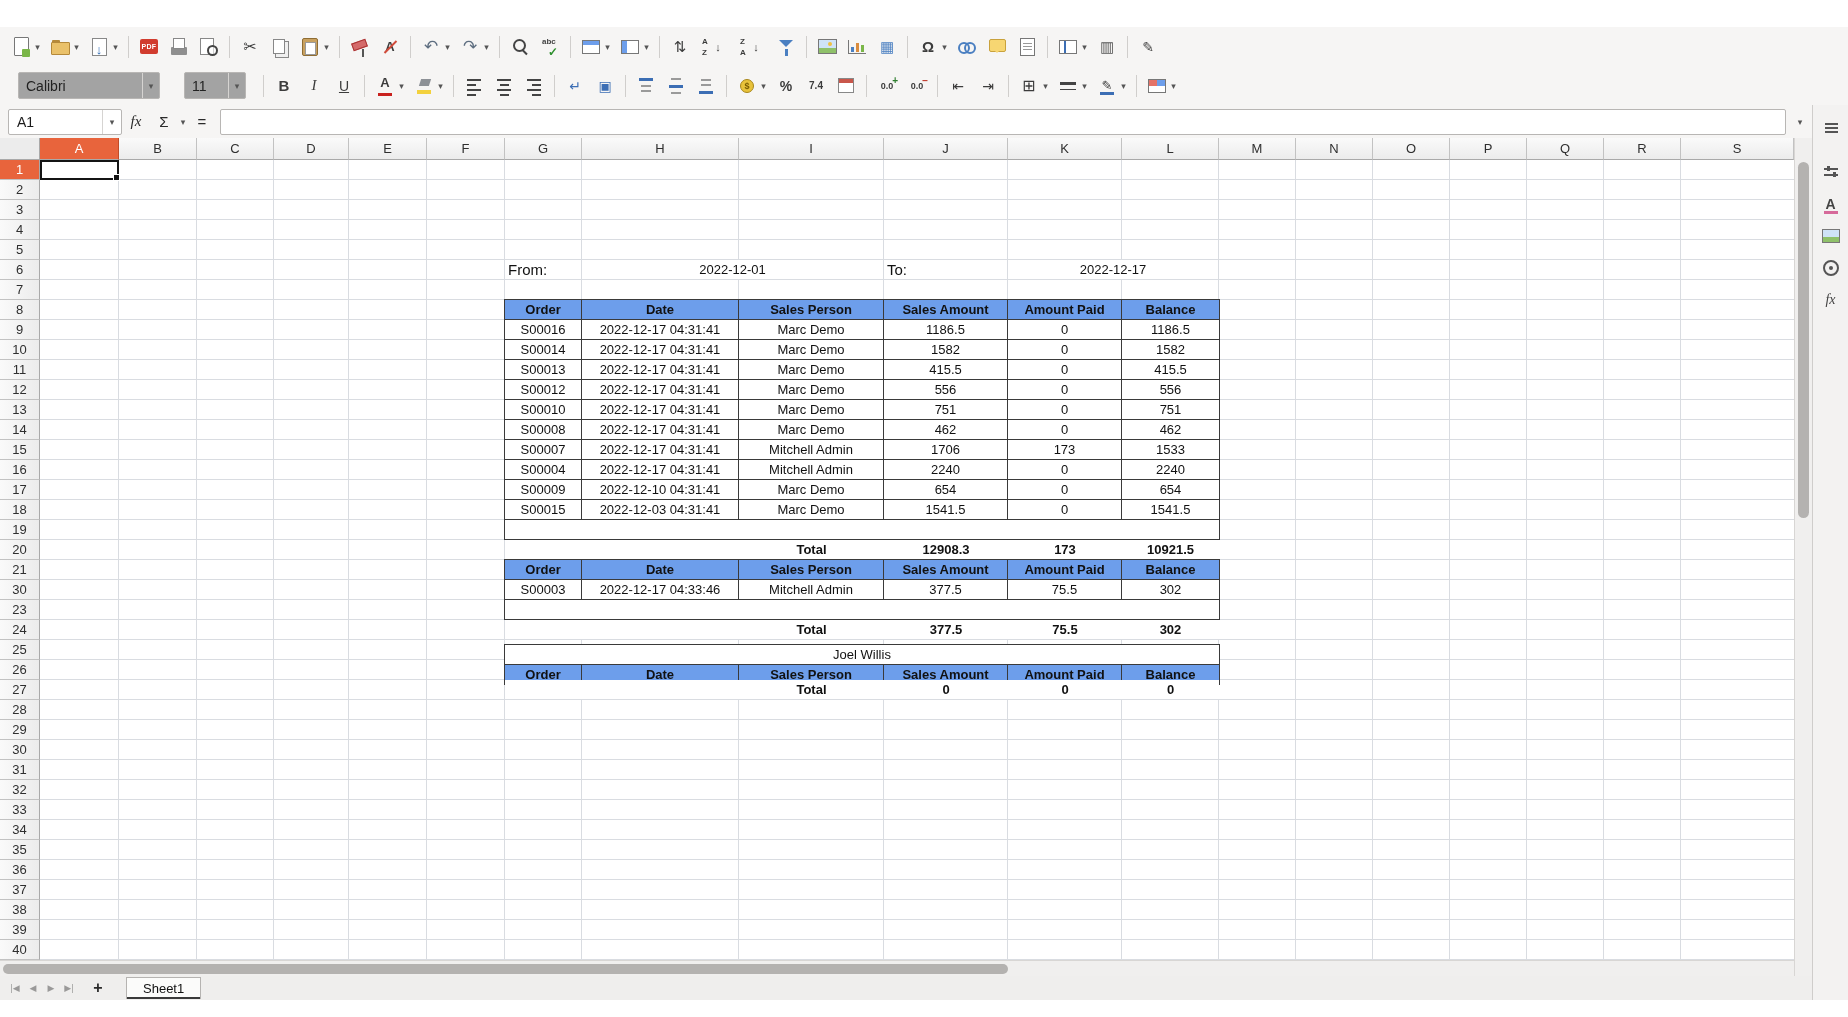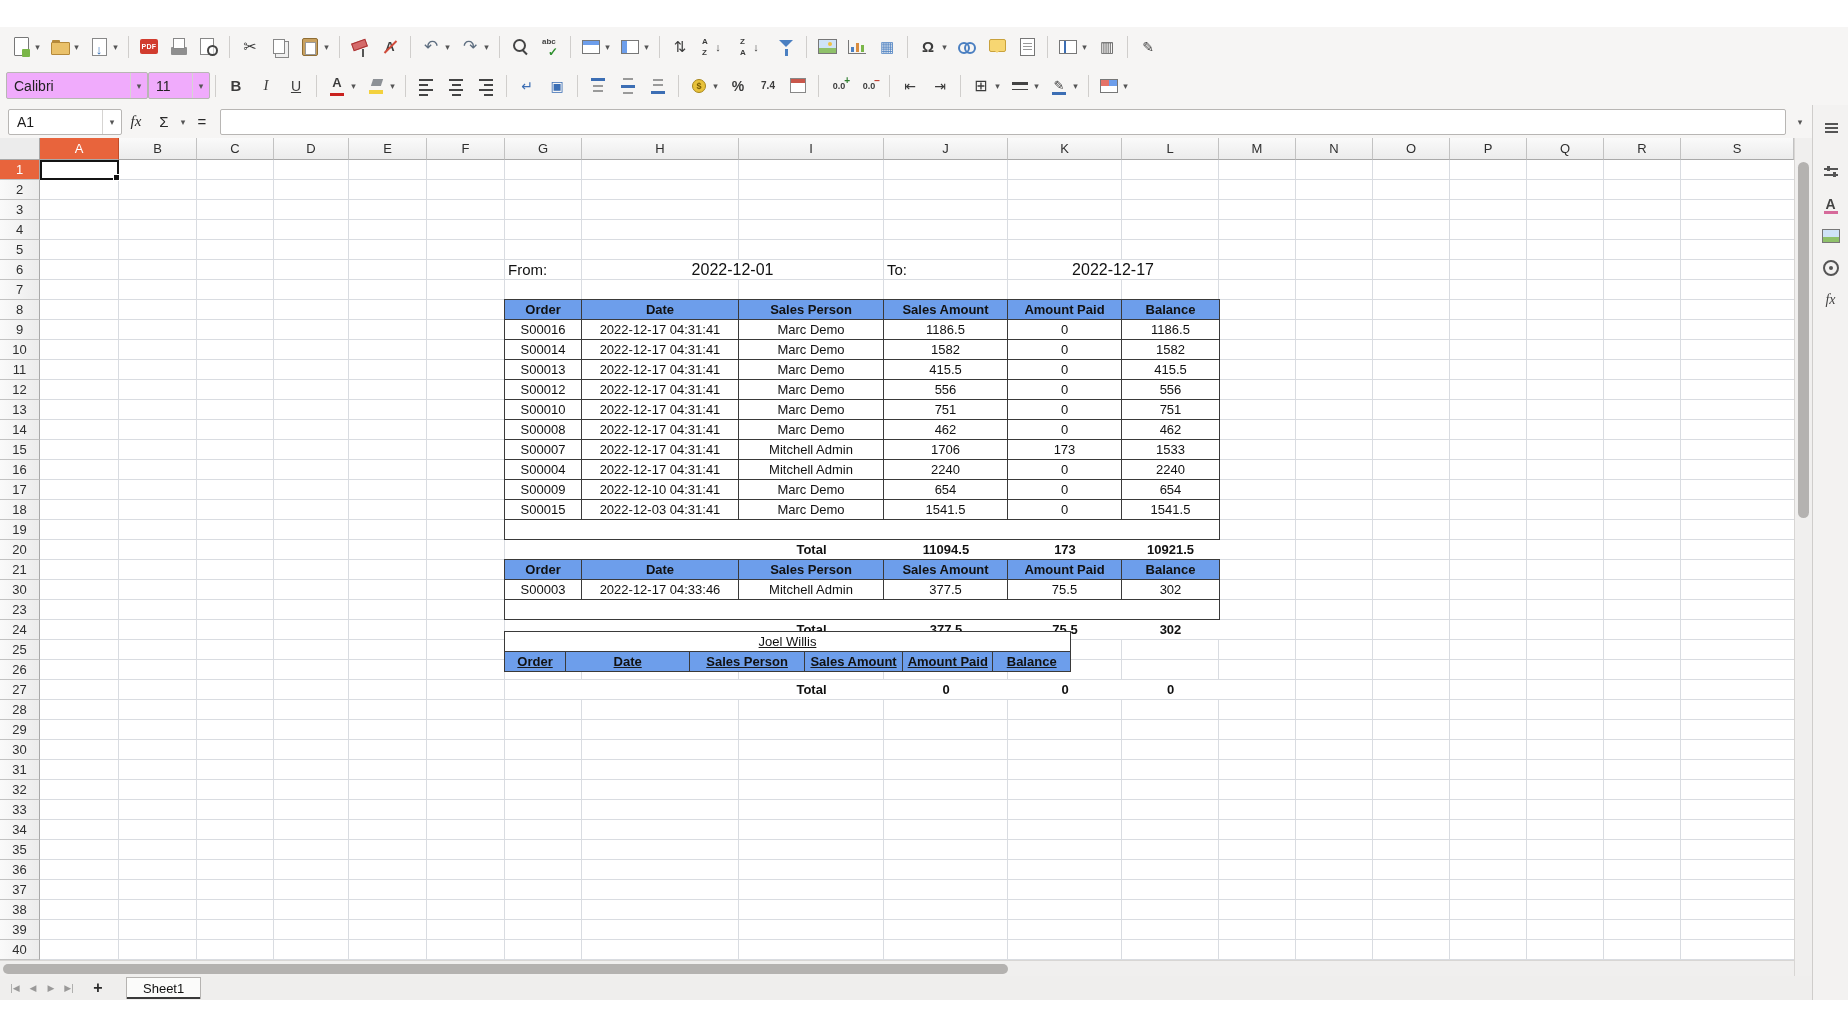--- a/index.html
+++ b/index.html
@@ -14,22 +14,22 @@
   
   .toolbar{position:absolute;left:0;right:0;background:#f6f5f4;display:flex;align-items:center;
            padding-left:6px;}
   #toolbar-main{top:27px;height:39px;}
   #toolbar-format{top:66px;height:39px;border-bottom:1px solid #d4d2d0;}
   .tb-btn{display:flex;align-items:center;height:30px;padding:0 2px;margin:0 1px;border-radius:3px;}
   .tb-sep{width:1px;height:22px;background:#d0cecc;margin:0 5px;flex:none;}
   .chevron{display:flex;align-items:center;justify-content:center;}
   .chevron::after{content:"▾";font-size:9px;color:#555;}
   .dd{width:9px;height:30px;}
-  .combo{height:25px;background:#f0abfc;border:1px solid #b8b6b4;border-radius:2px;display:flex;
-         align-items:center;margin:0 0;flex:none;}
+  .combo{height:25px;background:#a3a3a3;border:1px solid #b8b6b4;border-radius:2px;display:flex;
+         align-items:center;margin:0 12px;flex:none;}
   .combo-text{flex:1;padding-left:7px;font-size:14px;color:#222;white-space:nowrap;overflow:hidden;}
   .combo-arrow{width:16px;height:100%;border-left:1px solid #d6d4d2;}
 
   .glyph{width:24px;height:24px;position:relative;display:flex;align-items:center;justify-content:center;
          font-size:15px;color:#3c3c3c;flex:none;}
 
   
   .ic-new::before{content:"";width:13px;height:17px;background:#fff;border:1px solid #777;border-radius:1px;}
   .ic-new::after{content:"";position:absolute;right:3px;bottom:2px;width:8px;height:8px;background:#7ab648;border-radius:1px;}
   .ic-open::before{content:"";width:17px;height:11px;background:#eac16a;border:1px solid #b5893a;border-radius:1px;margin-top:4px;}
@@ -154,21 +154,21 @@
   .row-hdr{width:40px;height:20px;line-height:20px;text-align:center;font-size:13px;color:#2f2f2f;
         background:linear-gradient(90deg,#fafafa,#ececec);border-right:1px solid #a9a9a9;border-bottom:1px solid #c2c2c2;box-sizing:border-box;}
   .row-hdr.sel{background:#e8643c;color:#fff;}
   #cells{position:absolute;left:40px;top:22px;overflow:hidden;background-color:#fff;
         background-image:repeating-linear-gradient(to bottom,transparent 0 19px,#d9dce1 19px 20px);}
   .vline{position:absolute;top:0;bottom:0;width:1px;background:#d9dce1;}
 
   .fcell{position:absolute;background:#fff;z-index:2;display:flex;align-items:center;color:#111;box-sizing:border-box;}
   .fcell.title{justify-content:center;font-weight:700;font-size:27px;letter-spacing:.2px;}
   .fcell.label{font-size:15px;padding-left:3px;}
-  .fcell.value{justify-content:center;font-size:16px;}
+  .fcell.value{justify-content:center;font-size:13px;}
 
   .table-box{position:absolute;border:1px solid #3a3a3a;box-sizing:border-box;background:#fff;z-index:2;overflow:hidden;}
   .sec-title{height:20px;line-height:19px;text-align:center;font-size:13px;color:#111;
         border-bottom:1px solid #3a3a3a;box-sizing:border-box;background:#fff;}
   .trow{display:flex;height:20px;}
   .tcell{box-sizing:border-box;height:20px;border-right:1px solid #3a3a3a;border-bottom:1px solid #3a3a3a;
         display:flex;align-items:center;justify-content:center;font-size:13px;color:#111;background:#fff;
         white-space:nowrap;overflow:hidden;}
   .trow .tcell:last-child{border-right:none;}
   .thead{background:#6d9eeb;font-weight:700;}
@@ -642,21 +642,21 @@
             <div class="tcell" style="width: 145px;">Marc Demo</div>
             <div class="tcell" style="width: 124px;">1541.5</div>
             <div class="tcell" style="width: 114px;">0</div>
             <div class="tcell" style="width: 97px;">1541.5</div>
           </div>
         </div>
         <div class="total-row" style="left: 465px; top: 380px; width: 714px; height: 19px;">
           <div class="tot-cell" style="width: 77px;"></div>
           <div class="tot-cell" style="width: 157px;"></div>
           <div class="tot-cell" style="width: 145px;">Total</div>
-          <div class="tot-cell" style="width: 124px;">11094.5</div>
+          <div class="tot-cell" style="width: 124px;">12908.3</div>
           <div class="tot-cell" style="width: 114px;">173</div>
           <div class="tot-cell" style="width: 97px;">10921.5</div>
         </div>
         <div class="table-box" style="left: 464px; top: 399px; width: 716px; height: 61px;">
           <div class="trow">
             <div class="tcell thead" style="width: 77px;">Order</div>
             <div class="tcell thead" style="width: 157px;">Date</div>
             <div class="tcell thead" style="width: 145px;">Sales Person</div>
             <div class="tcell thead" style="width: 124px;">Sales Amount</div>
             <div class="tcell thead" style="width: 114px;">Amount Paid</div>
@@ -672,21 +672,21 @@
           </div>
         </div>
         <div class="total-row" style="left: 465px; top: 460px; width: 714px; height: 19px;">
           <div class="tot-cell" style="width: 77px;"></div>
           <div class="tot-cell" style="width: 157px;"></div>
           <div class="tot-cell" style="width: 145px;">Total</div>
           <div class="tot-cell" style="width: 124px;">377.5</div>
           <div class="tot-cell" style="width: 114px;">75.5</div>
           <div class="tot-cell" style="width: 97px;">302</div>
         </div>
-        <div class="table-box" style="left: 464px; top: 471px; width: 567px; height: 41px; text-decoration: underline;">
+        <div class="table-box" style="left: 464px; top: 484px; width: 716px; height: 41px;">
           <div class="sec-title">Joel Willis</div>
           <div class="trow">
             <div class="tcell thead" style="width: 77px;">Order</div>
             <div class="tcell thead" style="width: 157px;">Date</div>
             <div class="tcell thead" style="width: 145px;">Sales Person</div>
             <div class="tcell thead" style="width: 124px;">Sales Amount</div>
             <div class="tcell thead" style="width: 114px;">Amount Paid</div>
             <div class="tcell thead" style="width: 97px;">Balance</div>
           </div>
         </div>

